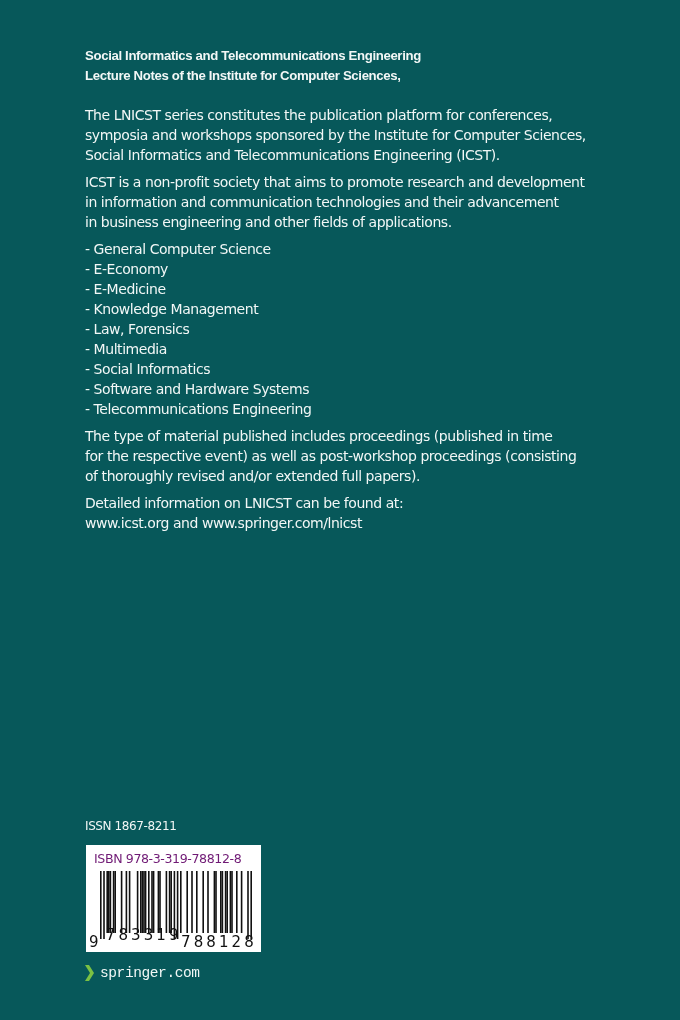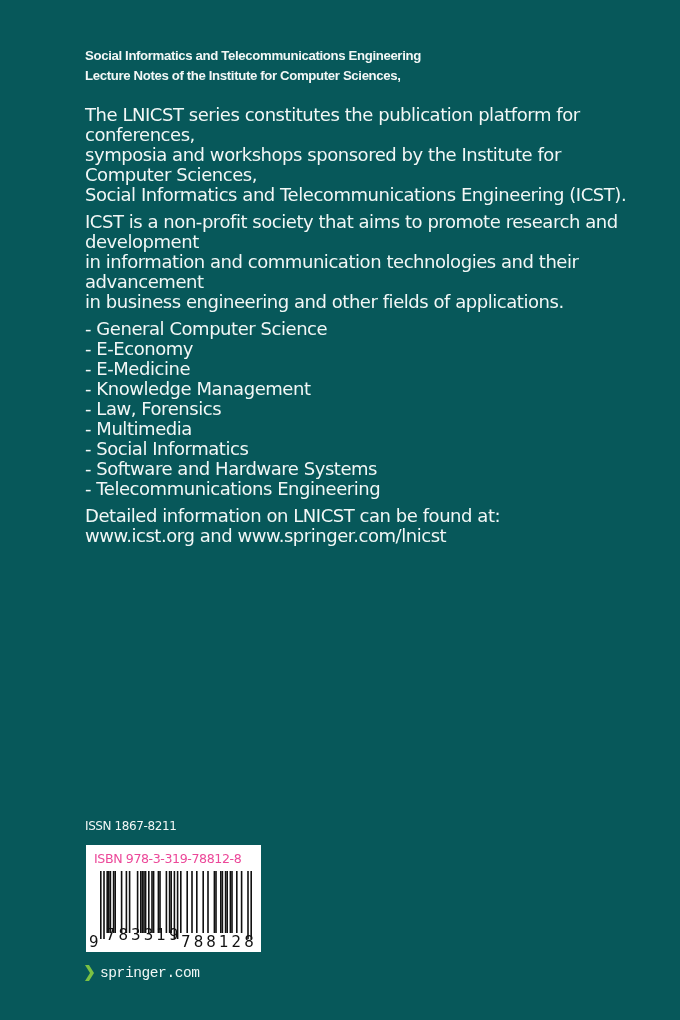--- a/index.html
+++ b/index.html
@@ -13,38 +13,38 @@
     }
     .series-title {
       position: absolute; left: 85px; top: 46px;
       font-family: "Liberation Sans", sans-serif;
       font-weight: bold; font-size: 13.2px; line-height: 20px;
       letter-spacing: -0.35px;
     }
     .body-text {
       position: absolute; left: 85px; top: 105px; width: 560px;
       font-family: "DejaVu Sans", sans-serif;
-      font-size: 18px; line-height: 20px;
+      font-size: 14px; line-height: 20px;
       letter-spacing: -0.45px;
     }
     .body-text p { margin: 0 0 7px 0; }
     .topics { margin: 0 0 7px 0; padding: 0; list-style: none; }
     .topics li { margin: 0; }
     .issn {
       position: absolute; left: 85px; top: 816px;
       font-size: 12px; line-height: 20px; letter-spacing: -0.4px;
     }
     .barcode-box {
       position: absolute; left: 86px; top: 845px;
       width: 175px; height: 107px;
       background: #ffffff;
     }
     .isbn-label {
       position: absolute; left: 8px; top: 6px;
-      color: #ec4899; font-size: 12.6px; line-height: 16px;
+      color: #701a75; font-size: 12.6px; line-height: 16px;
       letter-spacing: -0.4px; white-space: nowrap;
     }
     .bars {
       position: absolute; left: 0; top: 0; width: 175px; height: 107px;
     }
     .bar-digits {
       position: absolute; left: 0; top: 0; width: 175px; height: 107px;
     }
     .bar-digits span {
       position: absolute; color: #111;
@@ -84,20 +84,25 @@
     <li>- General Computer Science</li>
     <li>- E-Economy</li>
     <li>- E-Medicine</li>
     <li>- Knowledge Management</li>
     <li>- Law, Forensics</li>
     <li>- Multimedia</li>
     <li>- Social Informatics</li>
     <li>- Software and Hardware Systems</li>
     <li>- Telecommunications Engineering</li>
   </ul>
+  <p>
+    <span>The type of material published includes proceedings (published in time</span><br>
+    <span>for the respective event) as well as post-workshop proceedings (consisting</span><br>
+    <span>of thoroughly revised and/or extended full papers).</span>
+  </p>
   <p>
     <span>Detailed information on LNICST can be found at:</span><br>
     <span>www.icst.org and www.springer.com/lnicst</span>
   </p>
 </div>
 
 <div class="issn">ISSN 1867-8211</div>
 
 <div class="barcode-box">
   <div class="isbn-label">ISBN 978-3-319-78812-8</div>

